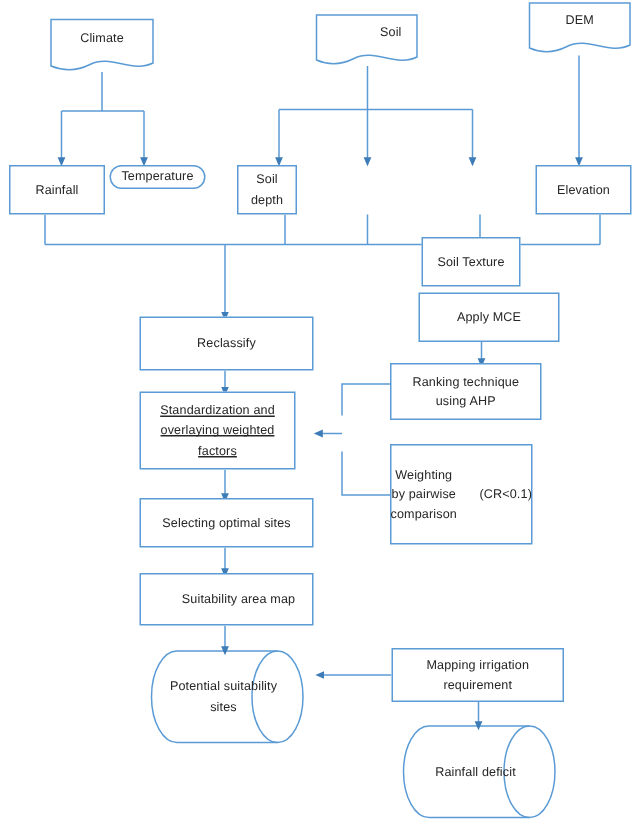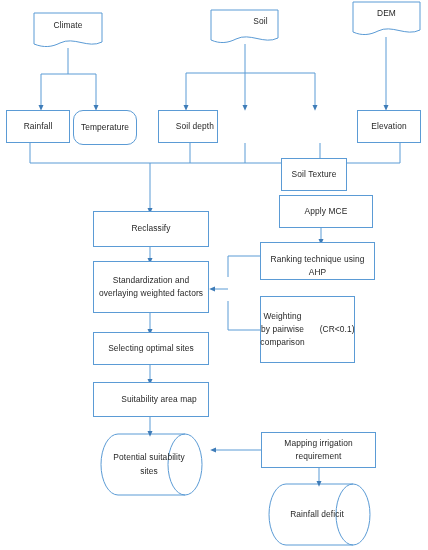--- a/index.html
+++ b/index.html
@@ -113,58 +113,58 @@
   </div>
 
   <div class="node doc" style="left:353px;top:2px;width:67px;height:34px;">
     <span class="lbl">DEM</span>
   </div>
 
   <div class="node rect" style="left:6px;top:110px;width:64px;height:33px;">
     <span class="lbl">Rainfall</span>
   </div>
 
-  <div class="node rect" style="left:73px;top:110px;width:64px;height:35px;border-radius:10px;">
+  <div class="node rect" style="left:73px;top:110px;width:64px;height:16px;border-radius:10px;">
     <span class="lbl">Temperature</span>
   </div>
 
-  <div class="node rect" style="left:158px;top:110px;width:60px;height:33px;justify-content:flex-end;">
+  <div class="node rect" style="left:158px;top:110px;width:40px;height:33px;justify-content:flex-end;">
     <span class="lbl">Soil depth</span>
   </div>
 
 
   <div class="node rect" style="left:281px;top:110px;width:66px;height:33px;margin-top:48px;">
     <span class="lbl">Soil Texture</span>
   </div>
 
   <div class="node rect" style="left:357px;top:110px;width:64px;height:33px;">
     <span class="lbl">Elevation</span>
   </div>
 
   <div class="node rect" style="left:93px;top:211px;width:116px;height:36px;">
     <span class="lbl">Reclassify</span>
   </div>
 
-  <div class="node rect" style="left:93px;top:261px;width:116px;height:52px;">
+  <div class="node rect" style="left:93px;top:261px;width:104px;height:52px;text-decoration:underline;">
     <span class="lbl">Standardization and overlaying weighted factors</span>
   </div>
 
   <div class="node rect" style="left:93px;top:332px;width:116px;height:33px;">
     <span class="lbl">Selecting optimal sites</span>
   </div>
 
   <div class="node rect" style="left:93px;top:382px;width:116px;height:35px;padding-left:16px;">
     <span class="lbl">Suitability area map</span>
   </div>
 
   <div class="node rect" style="left:279px;top:195px;width:94px;height:33px;">
     <span class="lbl">Apply MCE</span>
   </div>
 
-  <div class="node rect" style="left:260px;top:242px;width:115px;height:38px;align-items:flex-end;">
+  <div class="node rect" style="left:260px;top:242px;width:101px;height:38px;">
     <span class="lbl">Ranking technique using AHP</span>
   </div>
 
   <div class="node rect" style="left:260px;top:296px;width:95px;height:67px;flex-direction:row;justify-content:center;gap:9px;">
     <span class="lbl">Weighting by pairwise comparison</span>
     <span class="lbl">(CR&lt;0.1)</span>
   </div>
 
   <div class="node cyl" style="left:118px;top:434px;width:84px;height:61px;">
     <span class="lbl">Potential suitability sites</span>

